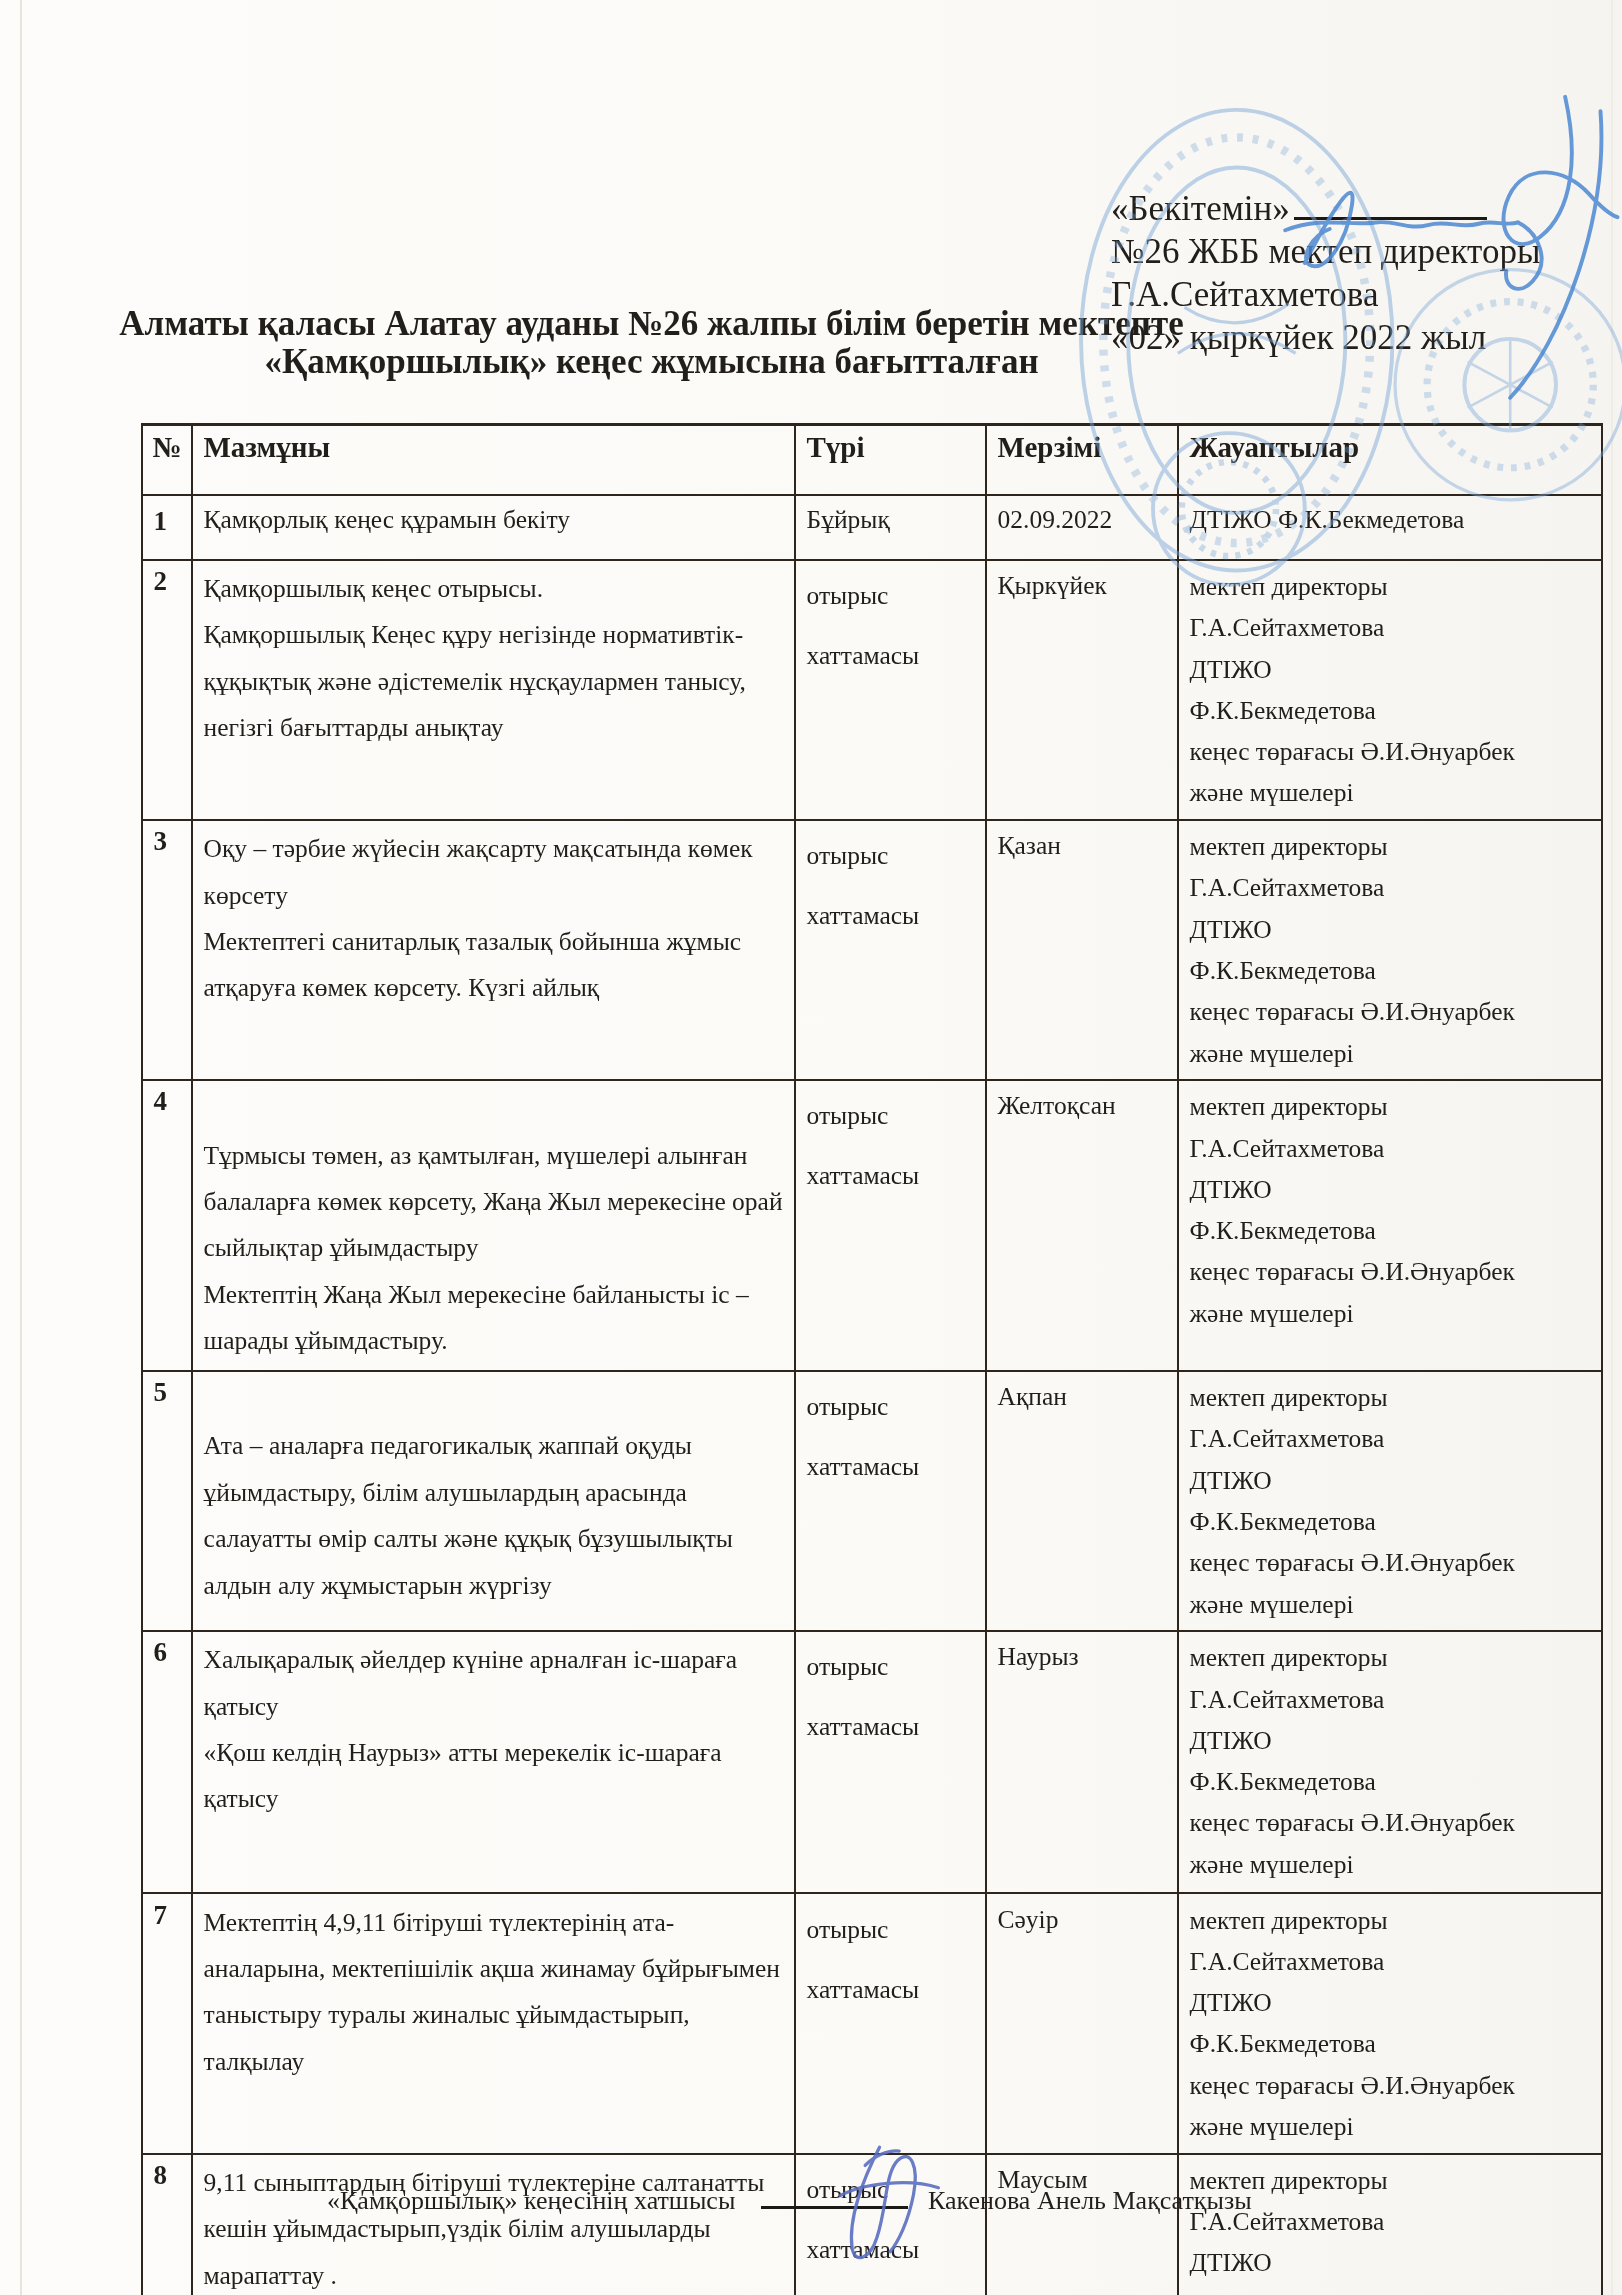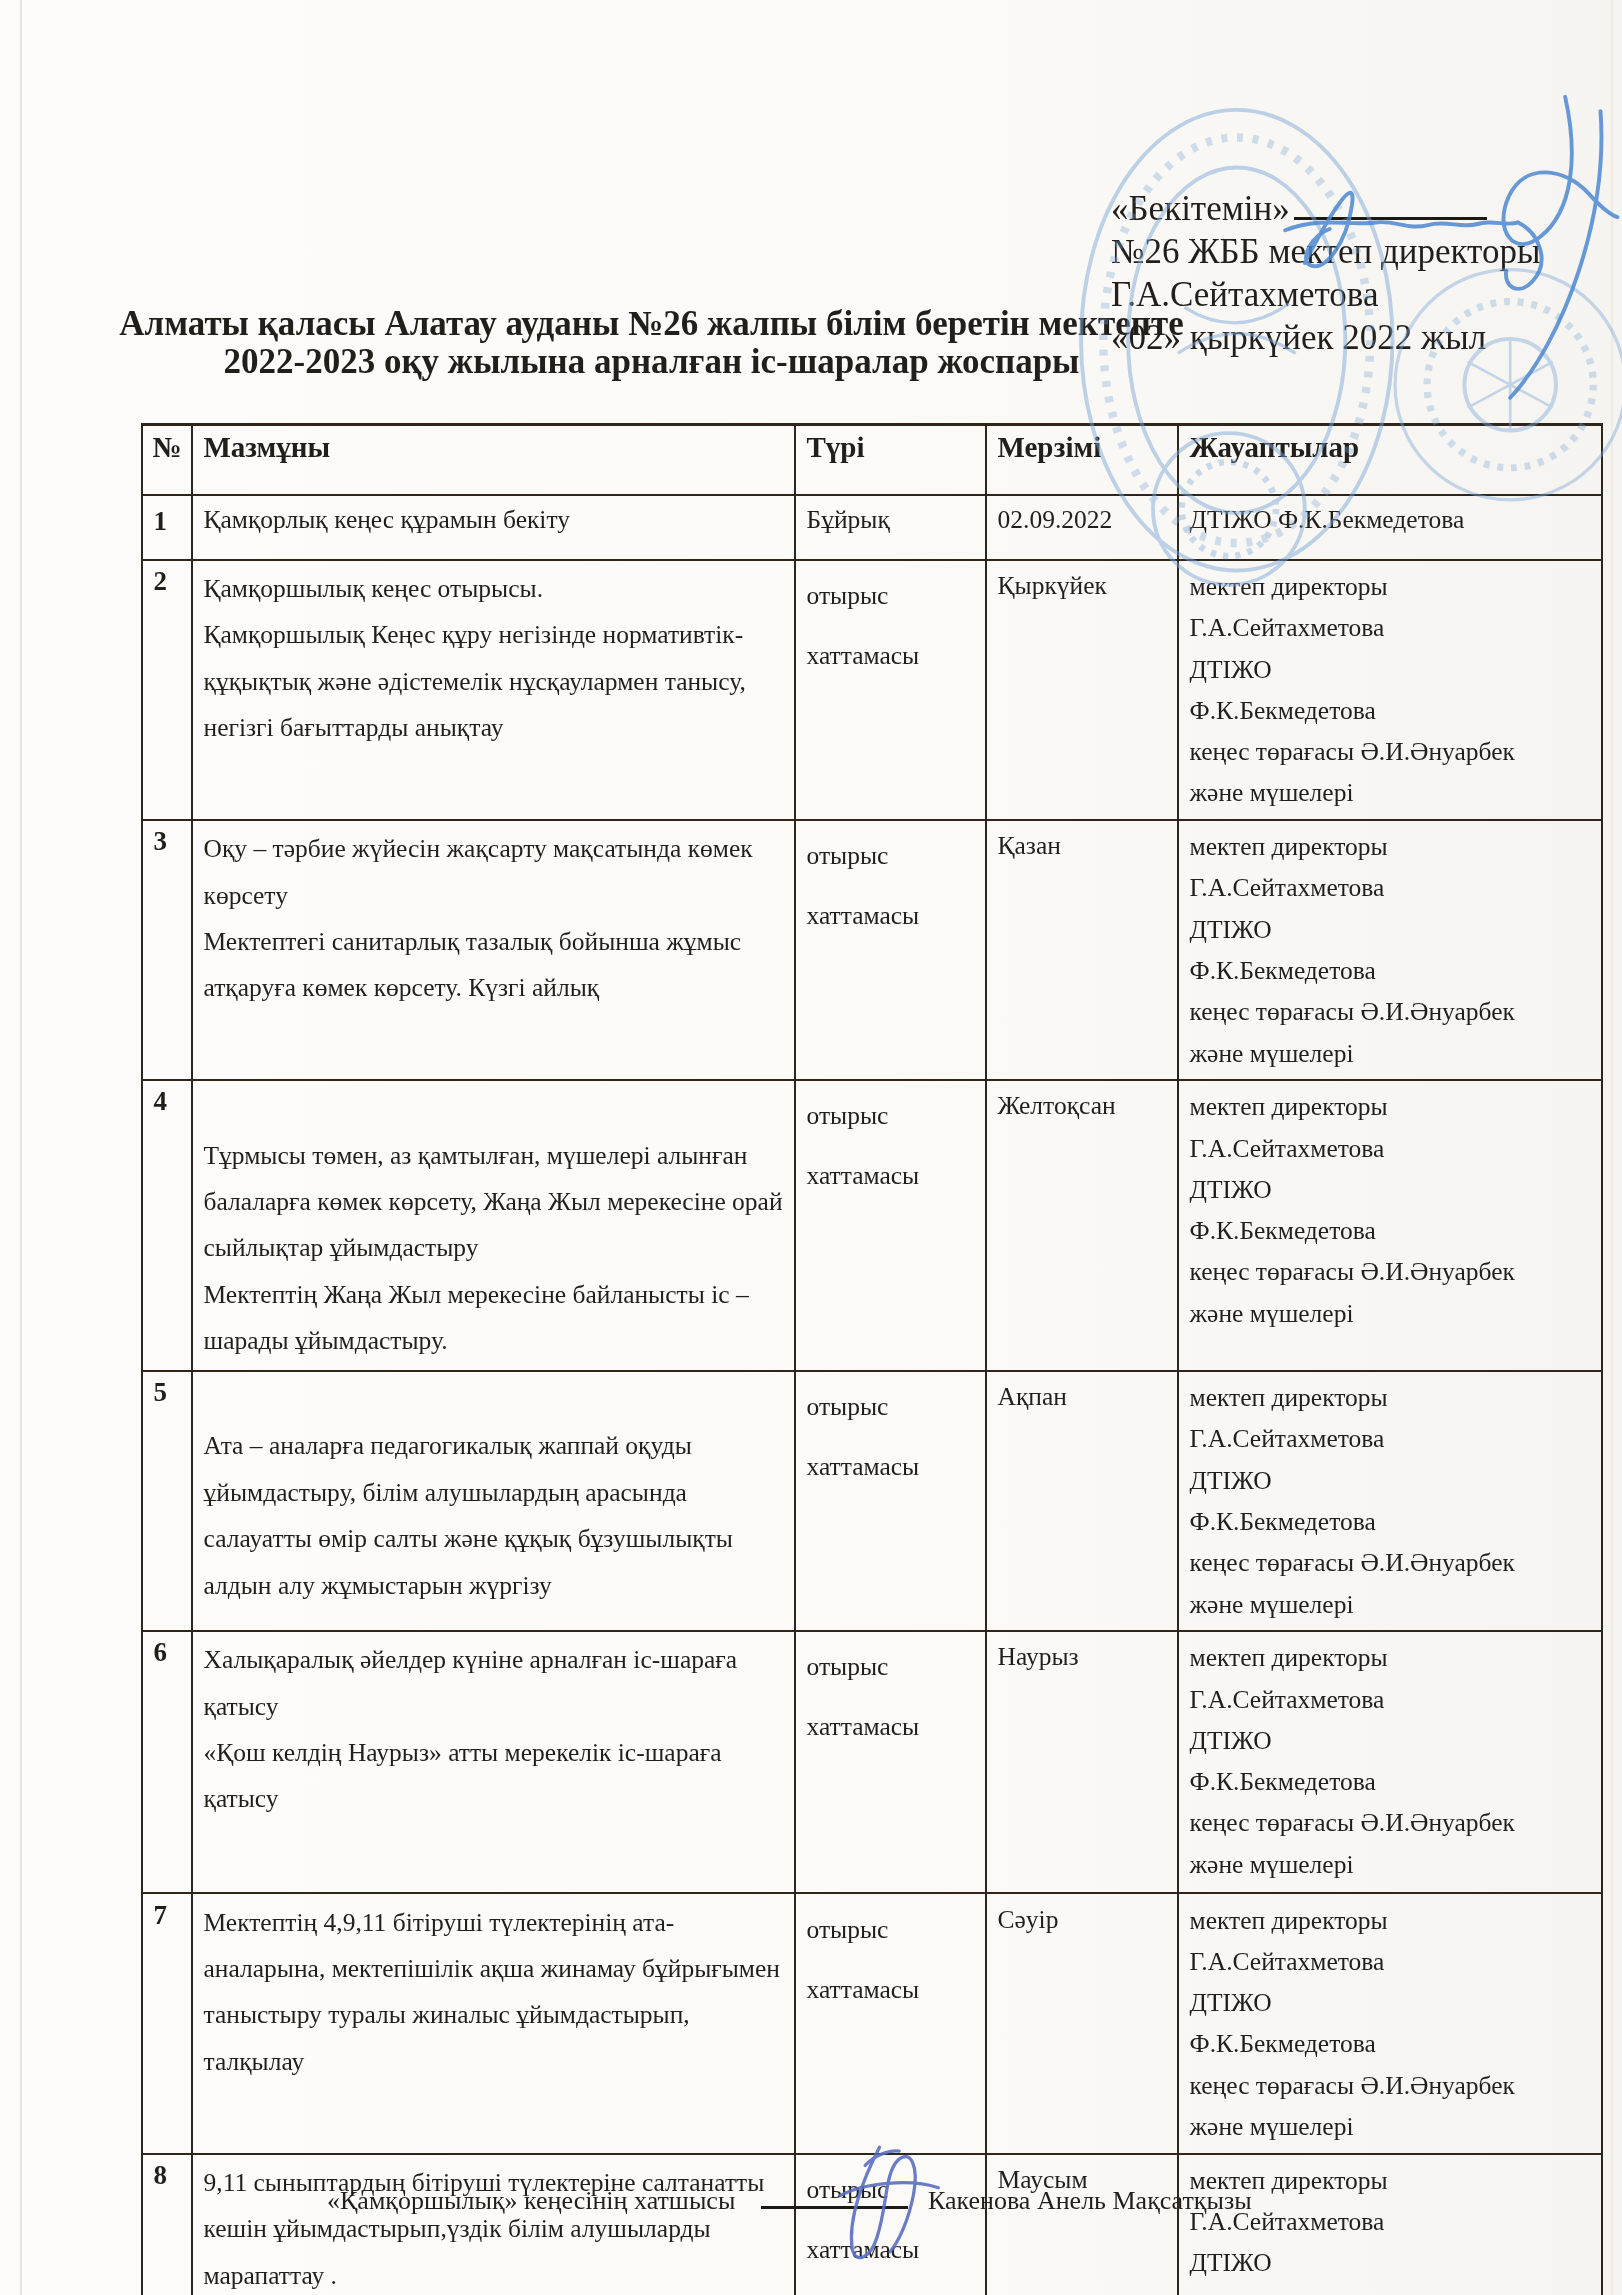--- a/index.html
+++ b/index.html
@@ -120,21 +120,21 @@
 
   <div class="approval">
     <div class="line"><span>«Бекітемін»</span><span class="appr-underline"></span></div>
     <div class="line">№26 ЖББ мектеп директоры</div>
     <div class="line">Г.А.Сейтахметова</div>
     <div class="line">«02» қыркүйек 2022 жыл</div>
   </div>
 
   <div class="doc-title">
     <div>Алматы қаласы Алатау ауданы №26 жалпы білім беретін мектепте</div>
-    <div>2022-2023 оқу жылына арналған іс-шаралар жоспары</div>
+    <div>«Қамқоршылық» кеңес жұмысына бағытталған</div>
   </div>
 
   <table class="plan">
     <colgroup>
       <col style="width:50px">
         <col style="width:603px">
         <col style="width:191px">
         <col style="width:192px">
         <col style="width:424px">
     </colgroup>

